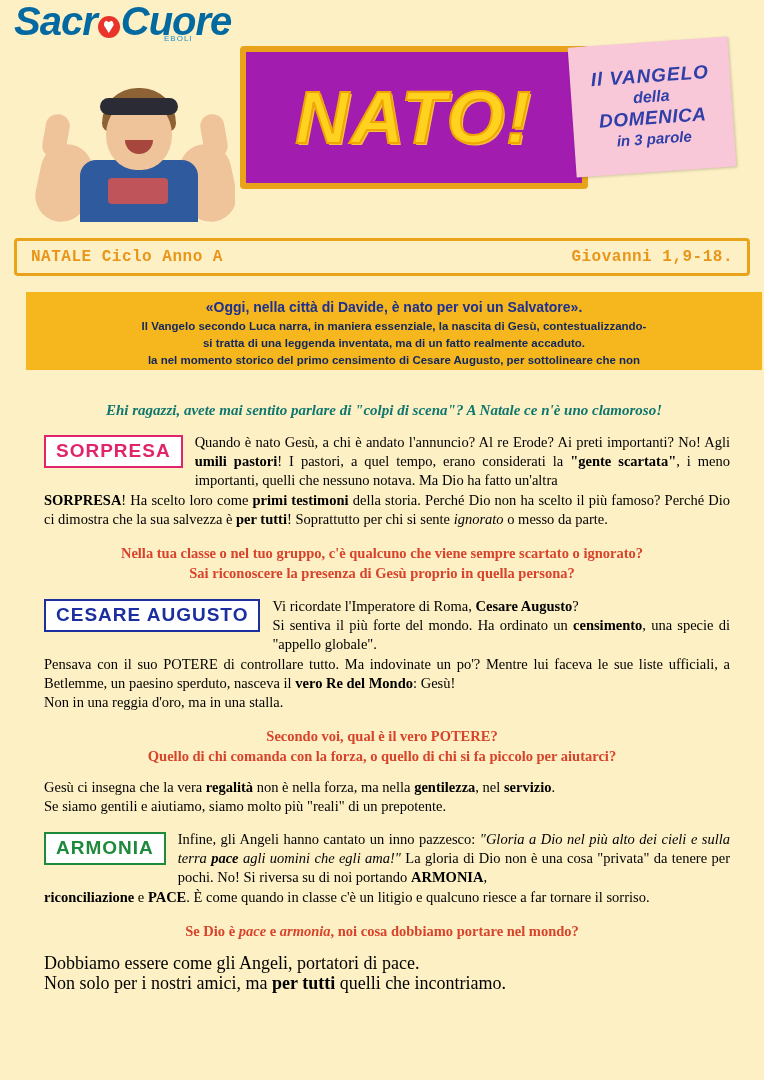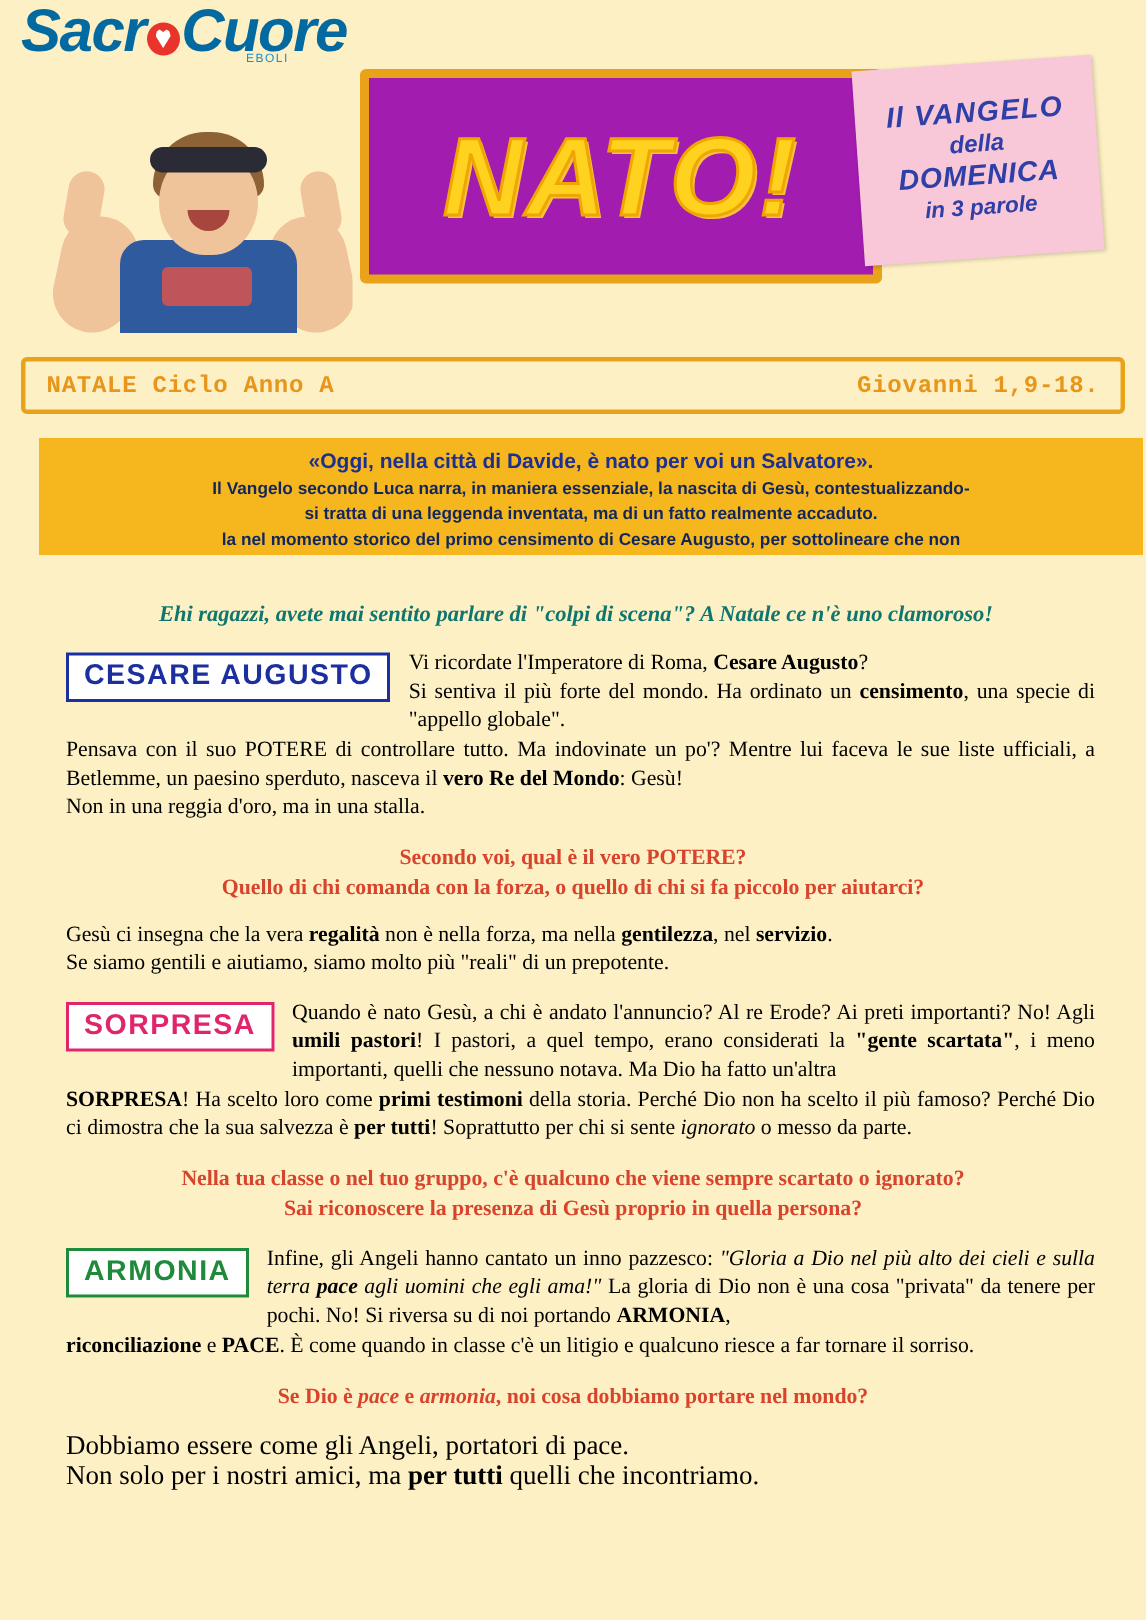--- a/index.html
+++ b/index.html
@@ -334,38 +334,38 @@
   <div class="d">la nel momento storico del primo censimento di Cesare Augusto, per sottolineare che non</div>
 </div>
 
 <div class="body-area">
 
   <div class="intro">Ehi ragazzi, avete mai sentito parlare di "colpi di scena"? A Natale ce n'è uno clamoroso!</div>
 
   <div class="section">
     <div class="sec-row">
       <div class="tagwrap">
+        <span class="tag tag-pink">SORPRESA</span>
+      </div>
+      <div class="first-par">Quando è nato Gesù, a chi è andato l'annuncio? Al re Erode? Ai preti importanti? No! Agli <b>umili pastori</b>! I pastori, a quel tempo, erano considerati la <b>"gente scartata"</b>, i meno importanti, quelli che nessuno notava. Ma Dio ha fatto un'altra</div>
+    </div>
+    <div class="par"><b>SORPRESA</b>! Ha scelto loro come <b>primi testimoni</b> della storia. Perché Dio non ha scelto il più famoso? Perché Dio ci dimostra che la sua salvezza è <b>per tutti</b>! Soprattutto per chi si sente <i>ignorato</i> o messo da parte.</div>
+    <div class="question">Nella tua classe o nel tuo gruppo, c'è qualcuno che viene sempre scartato o ignorato?<br>Sai riconoscere la presenza di Gesù proprio in quella persona?</div>
+  </div>
+
+  <div class="section">
+    <div class="sec-row">
+      <div class="tagwrap">
         <span class="tag tag-blue">CESARE AUGUSTO</span>
       </div>
       <div class="first-par">Vi ricordate l'Imperatore di Roma, <b>Cesare Augusto</b>?<br>Si sentiva il più forte del mondo. Ha ordinato un <b>censimento</b>, una specie di "appello globale".</div>
     </div>
     <div class="par">Pensava con il suo POTERE di controllare tutto. Ma indovinate un po'? Mentre lui faceva le sue liste ufficiali, a Betlemme, un paesino sperduto, nasceva il <b>vero Re del Mondo</b>: Gesù!<br>Non in una reggia d'oro, ma in una stalla.</div>
     <div class="question">Secondo voi, qual è il vero POTERE?<br>Quello di chi comanda con la forza, o quello di chi si fa piccolo per aiutarci?</div>
     <div class="par">Gesù ci insegna che la vera <b>regalità</b> non è nella forza, ma nella <b>gentilezza</b>, nel <b>servizio</b>.<br>Se siamo gentili e aiutiamo, siamo molto più "reali" di un prepotente.</div>
-  </div>
-
-  <div class="section">
-    <div class="sec-row">
-      <div class="tagwrap">
-        <span class="tag tag-pink">SORPRESA</span>
-      </div>
-      <div class="first-par">Quando è nato Gesù, a chi è andato l'annuncio? Al re Erode? Ai preti importanti? No! Agli <b>umili pastori</b>! I pastori, a quel tempo, erano considerati la <b>"gente scartata"</b>, i meno importanti, quelli che nessuno notava. Ma Dio ha fatto un'altra</div>
-    </div>
-    <div class="par"><b>SORPRESA</b>! Ha scelto loro come <b>primi testimoni</b> della storia. Perché Dio non ha scelto il più famoso? Perché Dio ci dimostra che la sua salvezza è <b>per tutti</b>! Soprattutto per chi si sente <i>ignorato</i> o messo da parte.</div>
-    <div class="question">Nella tua classe o nel tuo gruppo, c'è qualcuno che viene sempre scartato o ignorato?<br>Sai riconoscere la presenza di Gesù proprio in quella persona?</div>
   </div>
 
   <div class="section">
     <div class="sec-row">
       <div class="tagwrap">
         <span class="tag tag-green">ARMONIA</span>
       </div>
       <div class="first-par">Infine, gli Angeli hanno cantato un inno pazzesco: <i>"Gloria a Dio nel più alto dei cieli e sulla terra <b>pace</b> agli uomini che egli ama!"</i> La gloria di Dio non è una cosa "privata" da tenere per pochi. No! Si riversa su di noi portando <b>ARMONIA</b>,</div>
     </div>
     <div class="par"><b>riconciliazione</b> e <b>PACE</b>. È come quando in classe c'è un litigio e qualcuno riesce a far tornare il sorriso.</div>

